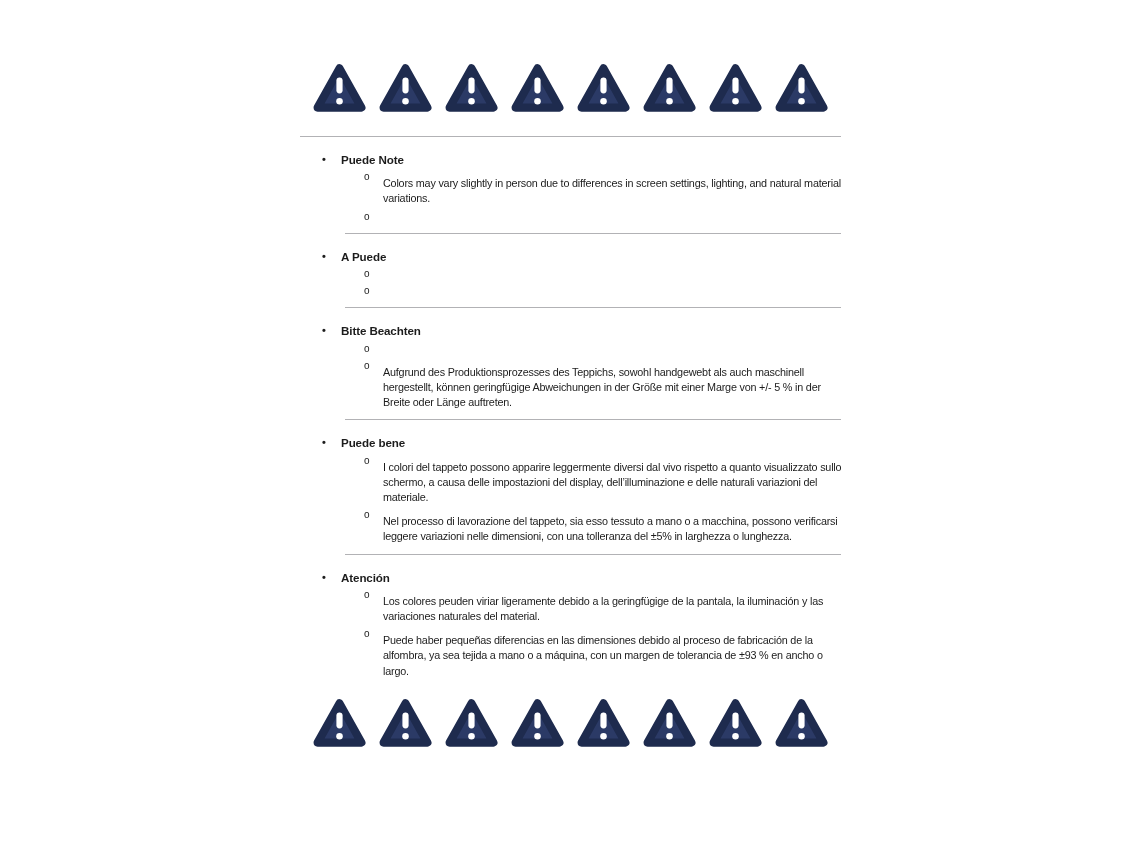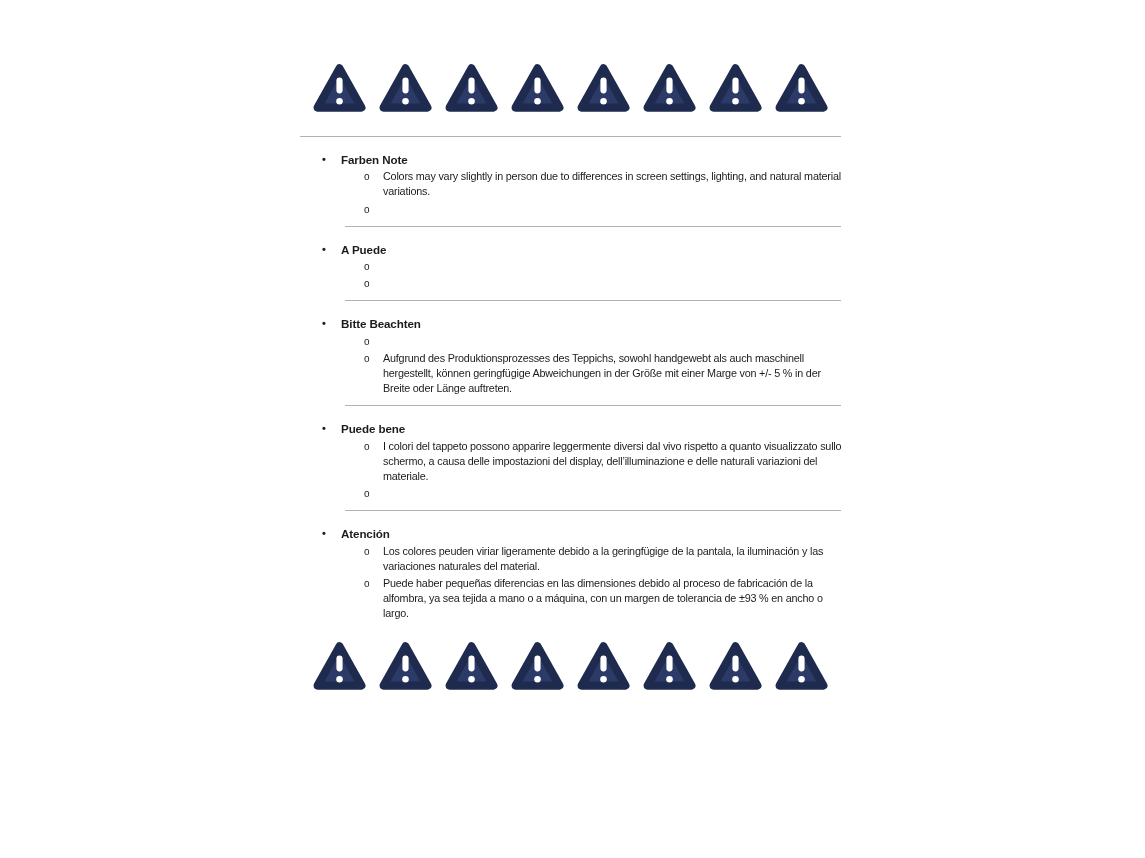--- a/index.html
+++ b/index.html
@@ -63,20 +63,21 @@
   }
   .sub-bullet {
     width: 19px;
     margin-left: 64px;
     flex: none;
     font-size: 10px;
   }
   .sub-text {
     width: 462px;
     flex: none;
+    margin-top: 7px;
   }
 </style>
 </head>
 <body>
 
 <div class="doc">
 
   <div class="tri-row tri-row-top">
       <svg width="55" height="51" viewBox="0 0 60 56">
         <path d="M30 7 L54 50 L6 50 Z" fill="#2b3a66" stroke="#1e2b4e" stroke-width="9" stroke-linejoin="round"></path>
@@ -118,21 +119,21 @@
         <rect x="26.6" y="17" width="6.8" height="17.5" rx="3.4" fill="#ffffff"></rect>
         <circle cx="30" cy="43" r="3.6" fill="#ffffff"></circle>
       </svg>
     </div>
 
   <hr class="top-divider">
 
   <div class="section">
     <div class="heading-row">
       <span class="bullet">•</span>
-      <span class="heading-text">Farben Note</span>
+      <span class="heading-text">Puede Note</span>
     </div>
     <div class="sub-item">
       <span class="sub-bullet">o</span>
       <span class="sub-text">Colors may vary slightly in person due to differences in screen settings, lighting, and natural material variations.</span>
     </div>
     <div class="sub-item">
       <span class="sub-bullet">o</span>
     </div>
     <hr class="section-divider">
   </div>
@@ -170,20 +171,21 @@
     <div class="heading-row">
       <span class="bullet">•</span>
       <span class="heading-text">Puede bene</span>
     </div>
     <div class="sub-item">
       <span class="sub-bullet">o</span>
       <span class="sub-text">I colori del tappeto possono apparire leggermente diversi dal vivo rispetto a quanto visualizzato sullo schermo, a causa delle impostazioni del display, dell’illuminazione e delle naturali variazioni del materiale.</span>
     </div>
     <div class="sub-item">
       <span class="sub-bullet">o</span>
+      <span class="sub-text">Nel processo di lavorazione del tappeto, sia esso tessuto a mano o a macchina, possono verificarsi leggere variazioni nelle dimensioni, con una tolleranza del ±5% in larghezza o lunghezza.</span>
     </div>
     <hr class="section-divider">
   </div>
 
   <div class="section">
     <div class="heading-row">
       <span class="bullet">•</span>
       <span class="heading-text">Atención</span>
     </div>
     <div class="sub-item">

